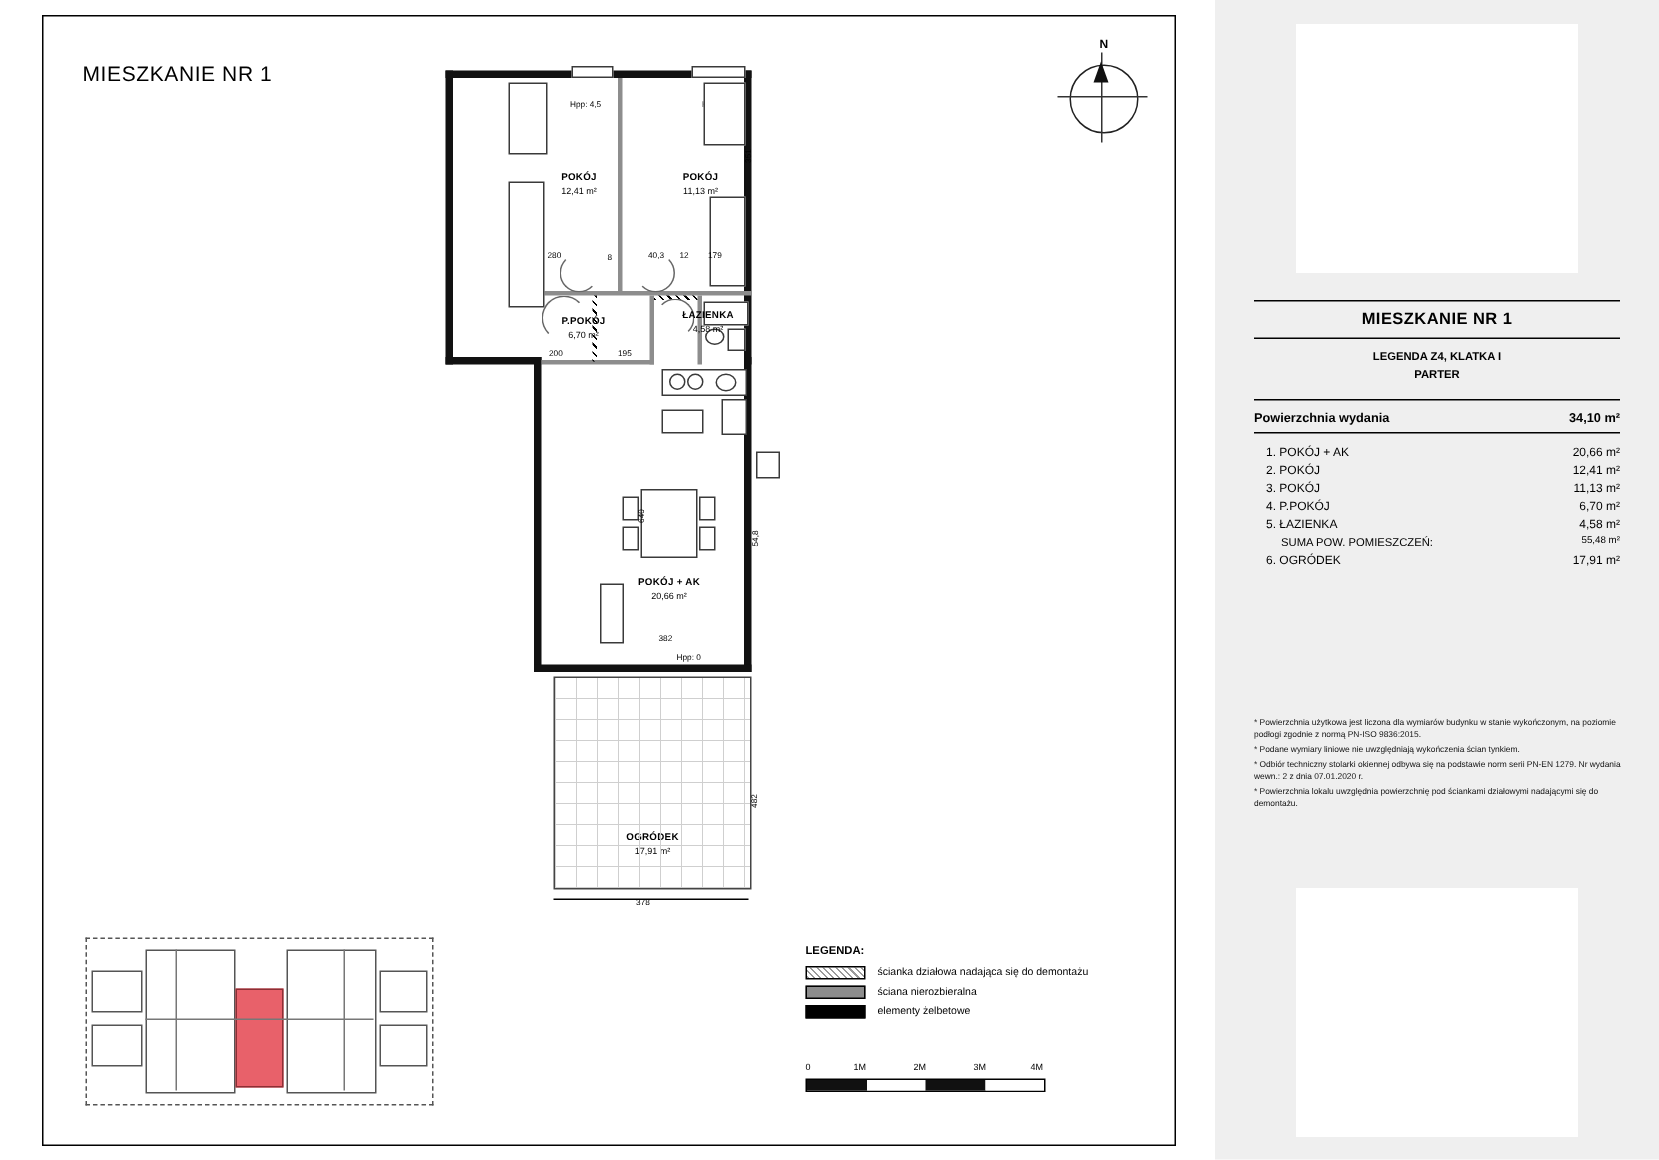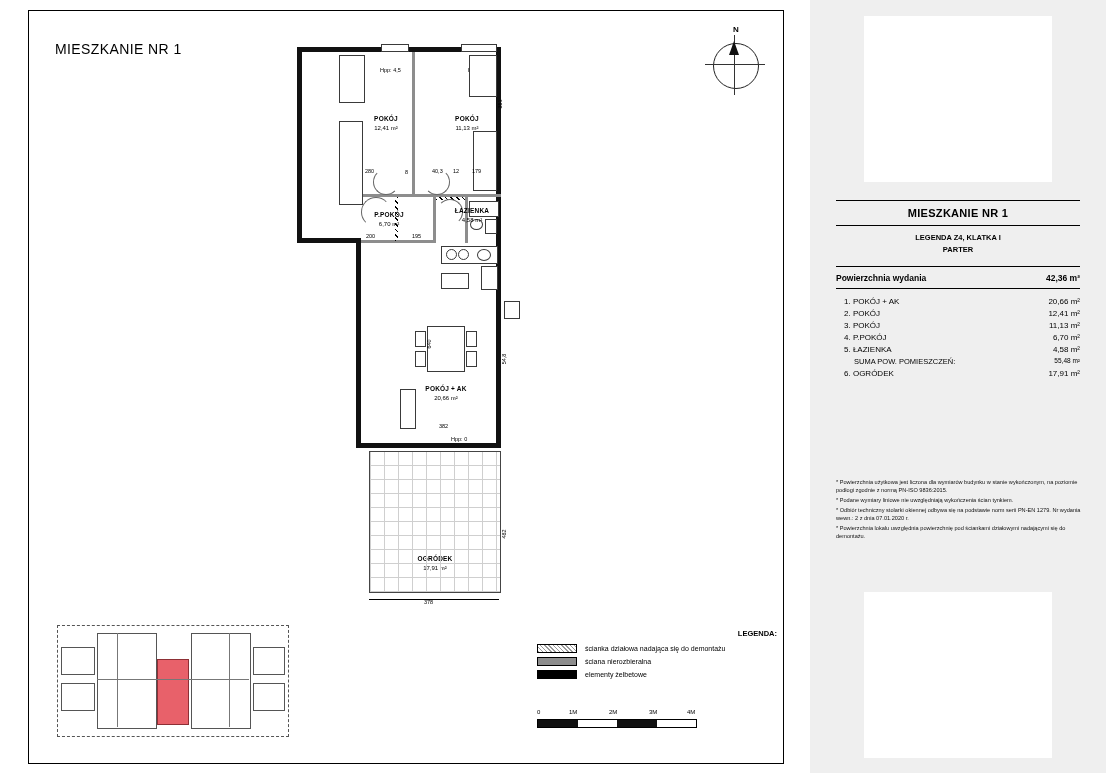--- a/index.html
+++ b/index.html
@@ -36,21 +36,21 @@
   .dimline{position:absolute;background:#000;}
   .furn{position:absolute;border:1px solid #3a3a3a;background:#fff;}
   .furn-round{position:absolute;border:1px solid #3a3a3a;border-radius:50%;background:#fff;}
   .door-arc{position:absolute;border:1px solid #555;border-radius:50%;}
   .terrace{position:absolute;border:1px solid #444;background:
       repeating-linear-gradient(0deg,#cfcfcf 0 0.5px,transparent .5px 14px),
       repeating-linear-gradient(90deg,#cfcfcf 0 0.5px,transparent .5px 14px);}
 
   
   .legend{position:absolute;left:508px;top:618px;width:240px;}
-  .legend-title{font-size:7.5px;font-weight:bold;margin-bottom:6px;text-align:right;}
+  .legend-title{font-size:7.5px;font-weight:bold;margin-bottom:6px;}
   .legend-row{display:flex;align-items:center;margin-bottom:4px;}
   .legend-swatch{width:38px;height:7px;margin-right:8px;border:1px solid #000;}
   .sw-dem{background:repeating-linear-gradient(45deg,#9a9a9a 0 1px,#fff 1px 3px);}
   .sw-solid{background:#8d8d8d;}
   .sw-rc{background:#000;}
   .legend-text{font-size:7px;color:#000;}
 
   
   .scalebar{position:absolute;left:508px;top:698px;width:160px;}
   .scale-nums{position:relative;height:10px;font-size:6px;}
@@ -261,21 +261,21 @@
       <div class="rule"></div>
       <div class="info-title">MIESZKANIE NR 1</div>
       <div class="rule"></div>
 
       <div class="info-sub">LEGENDA Z4, KLATKA I</div>
       <div class="info-sub">PARTER</div>
 
       <div class="rule" style="margin-top:10px;"></div>
       <div class="area-head">
         <span>Powierzchnia wydania</span>
-        <span>42,36 m²</span>
+        <span>34,10 m²</span>
       </div>
       <div class="rule-thin"></div>
 
       <div class="area-row" style="margin-top:8px;">
         <span><span>1.</span>&nbsp;<span>POKÓJ + AK</span></span>
         <span class="val">20,66 m²</span>
       </div>
       <div class="area-row">
         <span><span>2.</span>&nbsp;<span>POKÓJ</span></span>
         <span class="val">12,41 m²</span>

